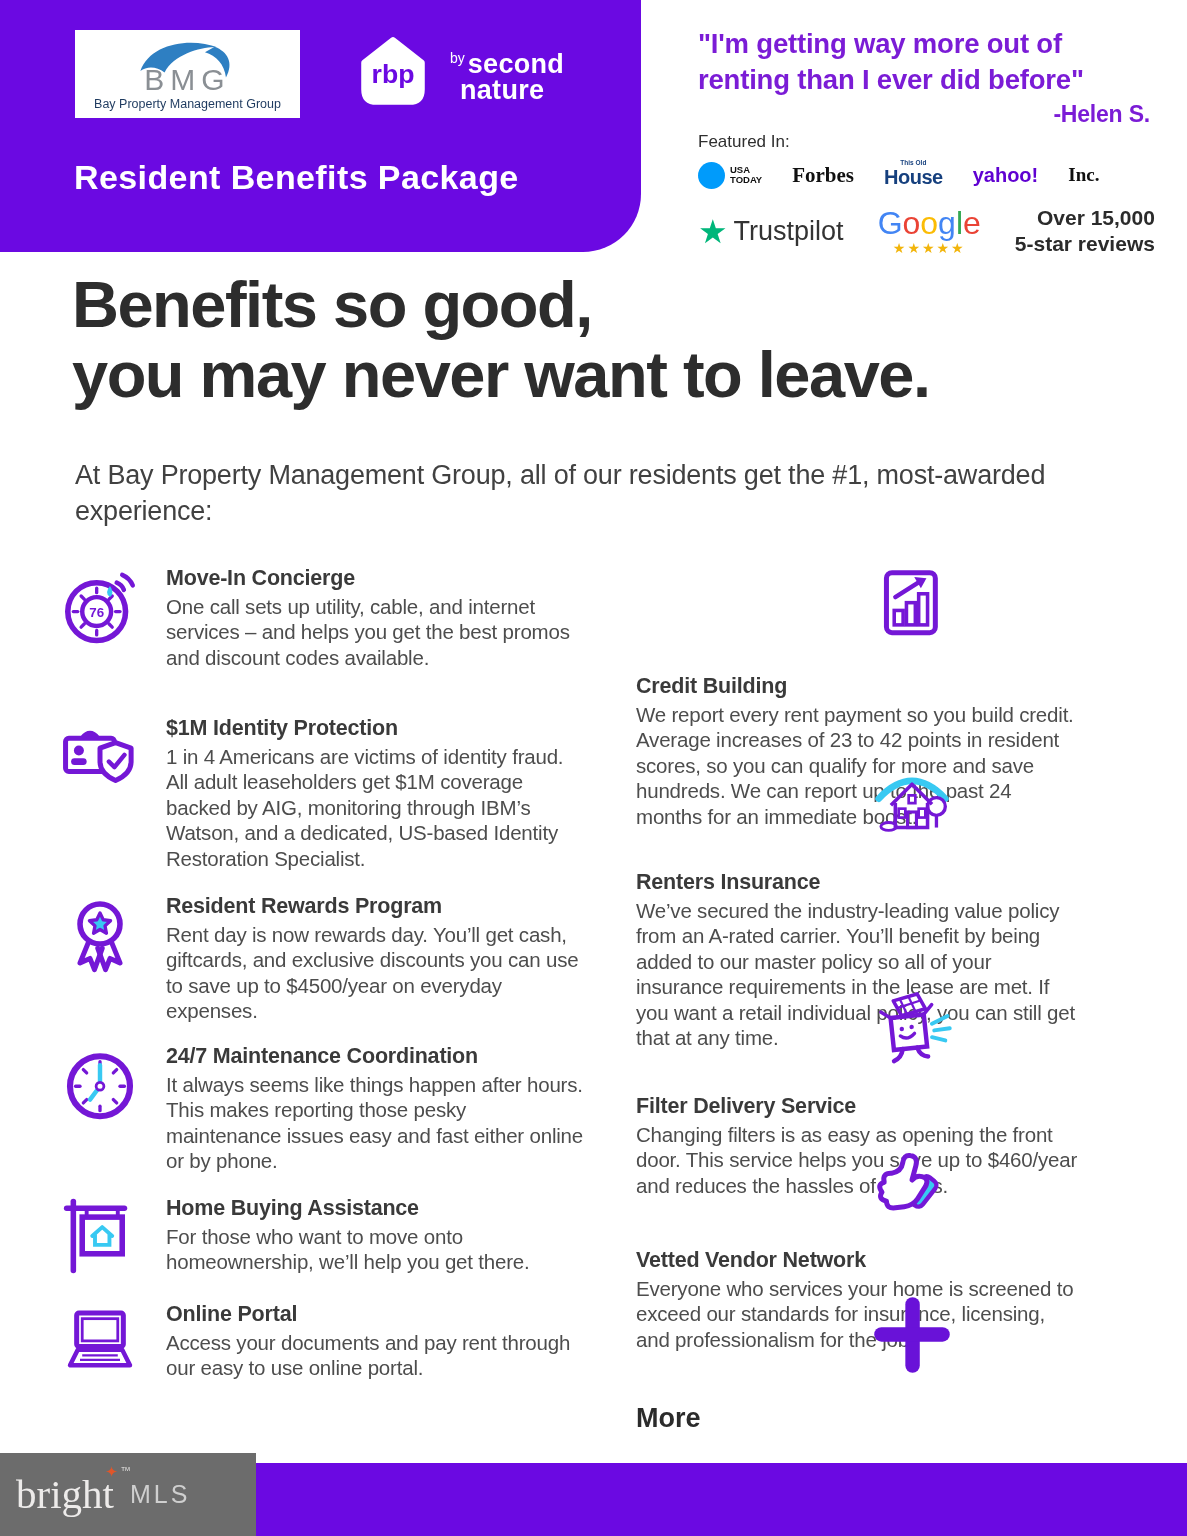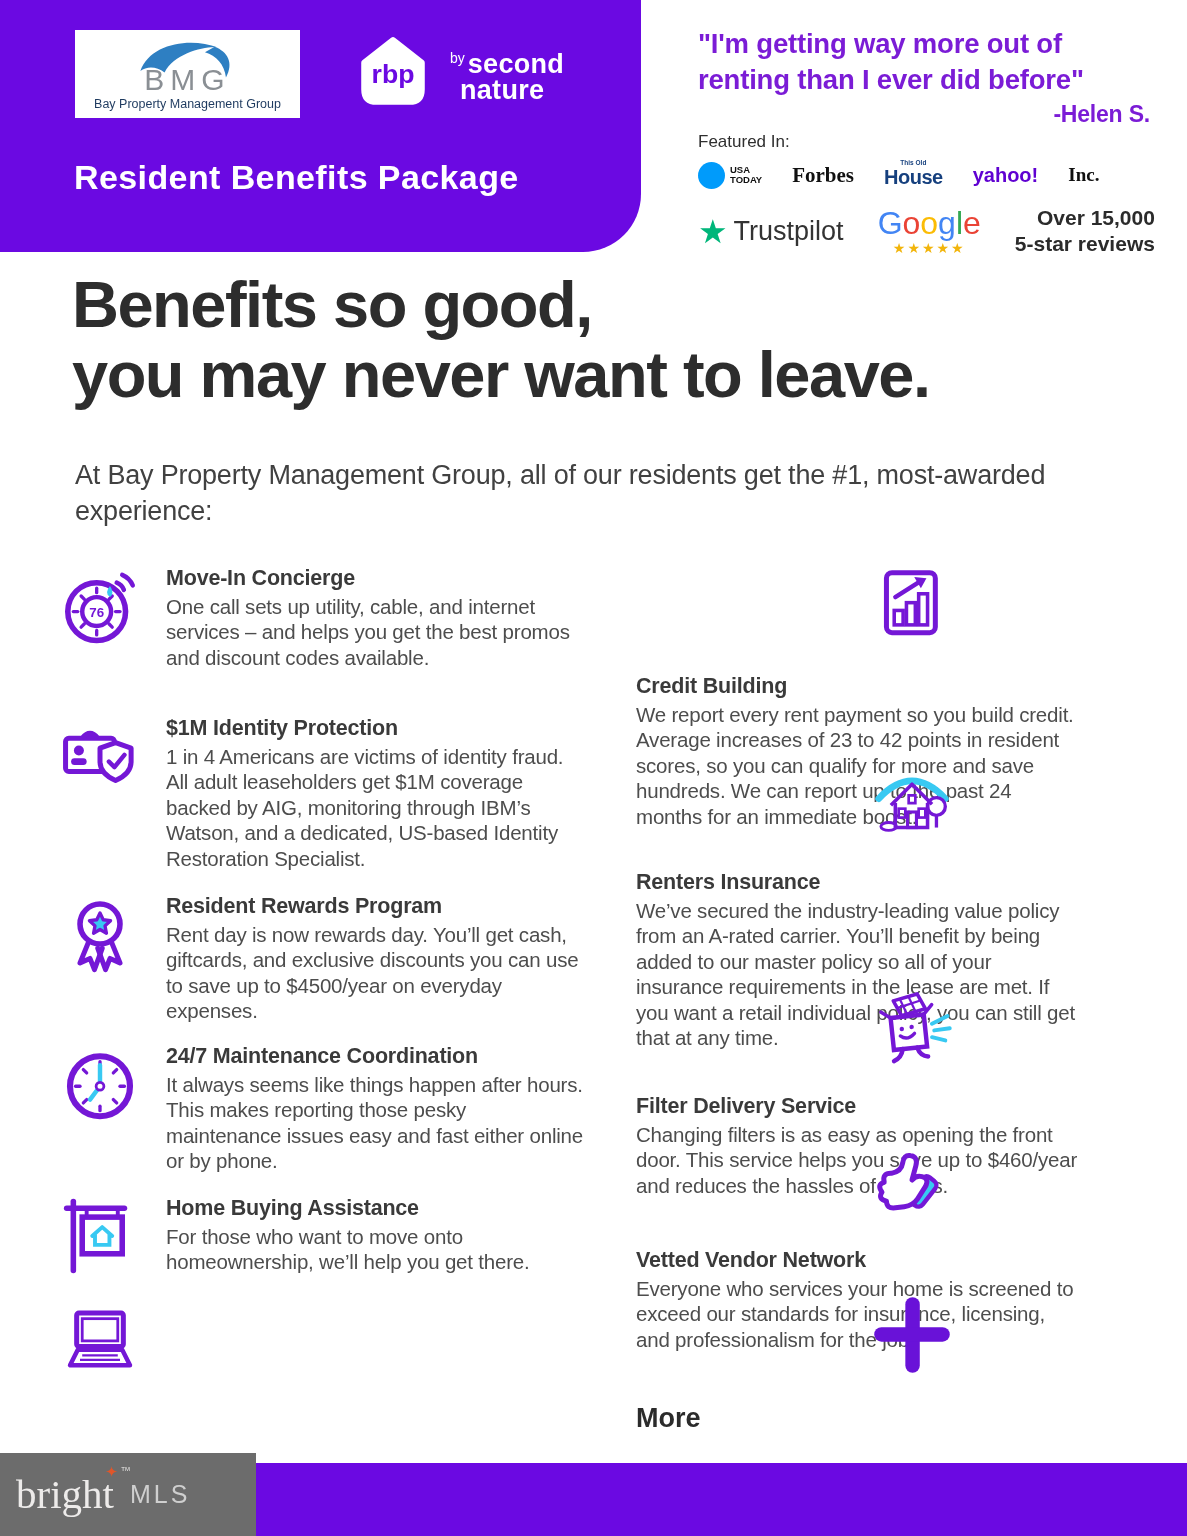--- a/index.html
+++ b/index.html
@@ -258,20 +258,24 @@
   <div class="benefit col-l" style="top:1302px">
     <span class="bicon">
       <svg width="80" height="80" viewBox="0 0 72 72">
         <rect x="15" y="10" width="42" height="30" rx="2" stroke="#7417D6" stroke-width="4.5" fill="none"></rect>
         <rect x="20" y="15" width="32" height="20" stroke="#7417D6" stroke-width="2.5" fill="none"></rect>
         <path d="M9 57 L63 57 L56 43 L16 43 Z" stroke="#7417D6" stroke-width="4" fill="none" stroke-linejoin="round"></path>
         <line x1="20" y1="48" x2="52" y2="48" stroke="#7417D6" stroke-width="2"></line>
         <line x1="18" y1="52" x2="54" y2="52" stroke="#7417D6" stroke-width="2"></line>
       </svg>
     </span>
+    <div class="btext">
+      <div class="btitle">Online Portal</div>
+      <div class="bdesc">Access your documents and pay rent through our easy to use online portal.</div>
+    </div>
   </div>
 
   <div class="benefit col-r" style="top:566px">
     <span class="bicon">
       <svg width="80" height="80" viewBox="0 0 72 72">
         <rect x="13" y="6" width="44" height="54" rx="5" stroke="#7417D6" stroke-width="4.5" fill="none"></rect>
         <rect x="20" y="40" width="8" height="13" stroke="#7417D6" stroke-width="3.2" fill="none"></rect>
         <rect x="31" y="33" width="8" height="20" stroke="#7417D6" stroke-width="3.2" fill="none"></rect>
         <rect x="42" y="25" width="8" height="28" stroke="#7417D6" stroke-width="3.2" fill="none"></rect>
         <line x1="21" y1="28" x2="43" y2="14" stroke="#7417D6" stroke-width="4" stroke-linecap="round"></line>

